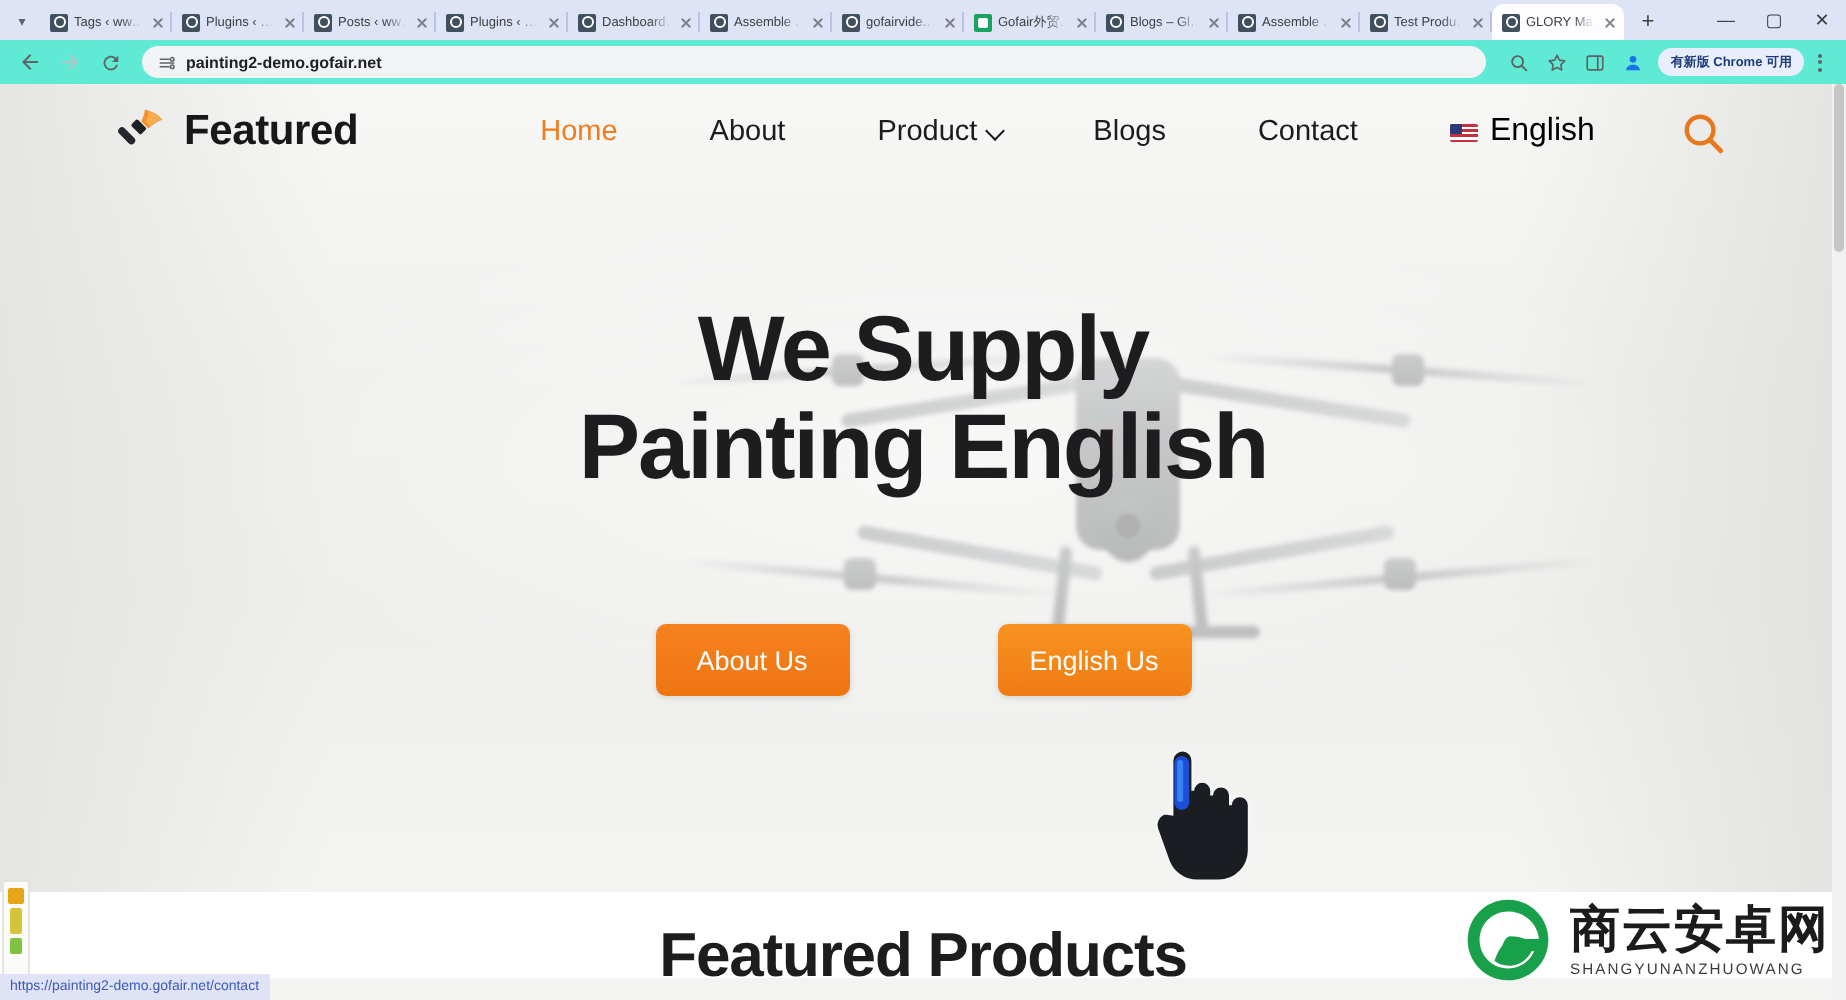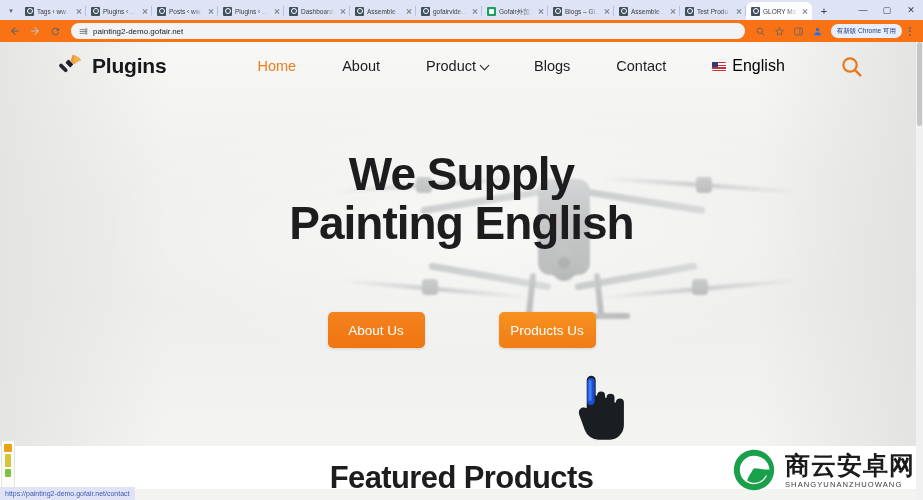--- a/index.html
+++ b/index.html
@@ -68,22 +68,22 @@
     color:#3c4043; font-size:11px; line-height:1;
   }
   .winctl { margin-left:auto; display:flex; align-items:center; height:20px; }
   .winbtn {
     width:24px; height:20px; display:flex; align-items:center; justify-content:center;
     font-size:9px; color:#3c4043;
   }
 
   
   .toolbar {
-    height:22px; background:#f97316; display:flex; align-items:center;
-    padding:0 6px; gap:2px;
+    height:22px; background:#5eead4; display:flex; align-items:center;
+    padding:0 6px; gap:2px;font-weight:bold;
   }
   .navbtn {
     width:18px; height:18px; display:flex; align-items:center; justify-content:center;
     color:#5f6368; flex:0 0 auto;
   }
   .navbtn.disabled { color:#bdc1c6; }
   .omnibox {
     flex:1 1 auto; height:16px; background:#f1f3f4; border-radius:8px;
     display:flex; align-items:center; gap:5px; padding:0 8px; margin:0 5px;
     min-width:0;
@@ -482,21 +482,21 @@
     <div class="site-header">
       <div class="brand">
         <div class="brand-mark">
           <svg width="28" height="26" viewBox="0 0 32 30">
             <path d="M20 2c4 1 8 3 10 6-3 1-6 3-8 5l-4-4c1-3 2-5 2-7z" fill="#f4902c"></path>
             <path d="M22 3c3 1 6 3 7.5 5-2.5.6-5 2-6.6 3.6l-2.6-2.6C21.3 7 22 5 22 3z" fill="#f6ad4b"></path>
             <rect x="12.5" y="9.5" width="8" height="5.2" rx="1" transform="rotate(45 16.5 12)" fill="#1e2124"></rect>
             <rect x="3.5" y="15" width="12" height="4.4" rx="2.2" transform="rotate(45 9.5 17.2)" fill="#23262a"></rect>
           </svg>
         </div>
-        <div class="brand-name">Plugins</div>
+        <div class="brand-name">Featured</div>
       </div>
 
       <nav class="main-nav">
         <div class="nav-item active">
           <span>Home</span>
         </div>
         <div class="nav-item">
           <span>About</span>
         </div>
         <div class="nav-item">
@@ -526,21 +526,21 @@
     <div class="hero-copy">
       <h1 class="hero-title">
         <span>We Supply</span><br>
         <span>Painting English</span>
       </h1>
       <div class="hero-btns">
         <div class="btn">
           <span>About Us</span>
         </div>
         <div class="btn hovered">
-          <span>Products Us</span>
+          <span>English Us</span>
         </div>
       </div>
     </div>
 
     <div class="cursor">
       <svg width="60" height="70" viewBox="0 0 60 70">
         <path d="M18 8c0-3.2 2.4-5.6 5.4-5.6S28.8 4.8 28.8 8v22h2.6v-6.4c0-2.8 2.2-4.9 4.9-4.9s4.9 2.1 4.9 4.9V30h2.4v-4.4c0-2.8 2.2-4.9 4.9-4.9s4.9 2.1 4.9 4.9V31h2.2v-2.6c0-2.6 2.1-4.6 4.6-4.6" fill="none"></path>
         <path d="M13.5 34.5c-3.6 1.3-5.2 4.8-4 8.2l5.6 15.6c2.2 6.1 8 10.2 14.5 10.2h10.6c8.5 0 15.4-6.9 15.4-15.4V30.6c0-2.6-2.1-4.7-4.7-4.7s-4.7 2.1-4.7 4.7v-4.9c0-2.6-2.1-4.7-4.7-4.7s-4.7 2.1-4.7 4.7v-2.3c0-2.6-2.1-4.7-4.7-4.7s-4.7 2.1-4.7 4.7V8.2c0-2.8-2.3-5.1-5.1-5.1S17 5.4 17 8.2v26.9z" fill="#1a1d21" stroke="#f4f4f4" stroke-width="1.4"></path>
         <rect x="18.2" y="6" width="7.4" height="27" rx="3.7" fill="#1d4ed8"></rect>
         <rect x="19.6" y="8" width="3" height="21" rx="1.5" fill="#3b82f6"></rect>

